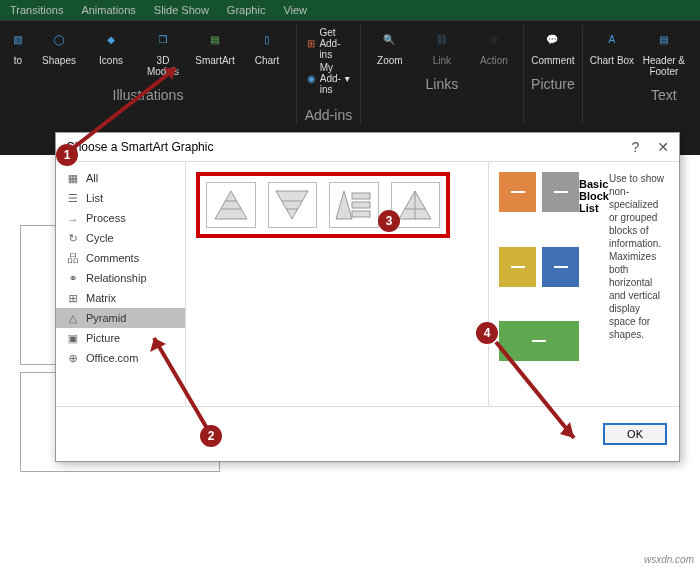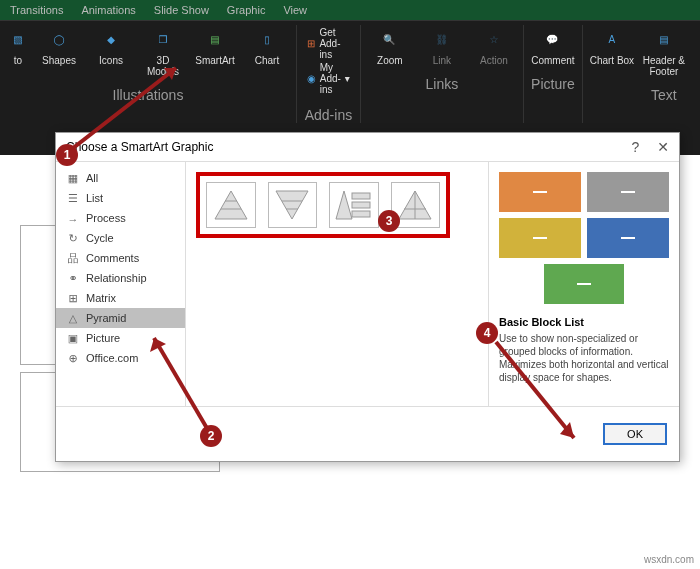--- a/index.html
+++ b/index.html
@@ -28,40 +28,40 @@
 .dlg-title { display: flex; align-items: center; justify-content: space-between; padding: 6px 10px; font-size: 12px; border-bottom: 1px solid #ddd; }
 .dlg-title-right { display: flex; gap: 18px; font-size: 14px; color: #555; }
 .dlg-body { flex: 1; display: flex; }
 .cat-list { width: 130px; border-right: 1px solid #ddd; padding: 6px 0; }
 .cat-item { display: flex; align-items: center; gap: 6px; padding: 3px 10px; font-size: 11px; color: #333; cursor: pointer; }
 .cat-item.selected { background: #bfbfbf; }
 .cat-ico { width: 14px; height: 14px; display: flex; align-items: center; justify-content: center; color: #666; }
 .gallery { flex: 1; border-right: 1px solid #ddd; padding: 10px; position: relative; }
 .gallery-row { display: flex; gap: 12px; border: 4px solid #c00; padding: 6px; width: 254px; }
 .layout-cell { width: 52px; height: 46px; border: 1px solid #bbb; background: #fff; display: flex; align-items: center; justify-content: center; }
-.preview { width: 190px; padding: 10px; display: flex; flex-direction: column; }
+.preview { width: 190px; padding: 10px; display: flex; }
 .preview-grid { display: grid; grid-template-columns: 1fr 1fr; gap: 6px; margin-bottom: 6px; }
 .pblk { height: 40px; display: flex; align-items: center; justify-content: center; }
 .pblk.orange { background: #e08843; }
 .pblk.gray { background: #999; }
 .pblk.yellow { background: #d1b23b; }
 .pblk.blue { background: #3f6fb5; }
 .pblk.green { background: #5fa850; grid-column: 1 / span 2; justify-self: center; width: 80px; }
 .dash { width: 14px; height: 2px; background: #fff; }
 .preview-title { font-size: 11px; font-weight: bold; margin: 6px 0 4px 0; }
 .preview-text { font-size: 10px; color: #444; line-height: 1.3; }
 .dlg-buttons { display: flex; justify-content: flex-end; gap: 8px; padding: 16px 12px; border-top: 1px solid #ddd; }
 .btn { padding: 3px 22px; font-size: 11px; border: 1px solid #888; background: #f3f3f3; cursor: pointer; }
 .btn.primary { border: 2px solid #2a6fc9; }
 
 
 .anno { position: absolute; width: 22px; height: 22px; border-radius: 50%; background: #9b1c1c; color: #fff; font-size: 12px; font-weight: bold; display: flex; align-items: center; justify-content: center; z-index: 20; }
 .arrow { position: absolute; z-index: 19; }
 
-.watermark { position: absolute; right: 6px; bottom: 4px; font-size: 10px; color: #888; }
+.watermark { position: absolute; right: 6px; bottom: 4px; font-size: 10px; color: #888; font-style: italic; }
 </style>
 </head>
 <body>
 
 <div class="ribbon">
   <div class="tabs">
     <span class="tab">Transitions</span>
     <span class="tab">Animations</span>
     <span class="tab">Slide Show</span>
     <span class="tab">Graphic</span>

